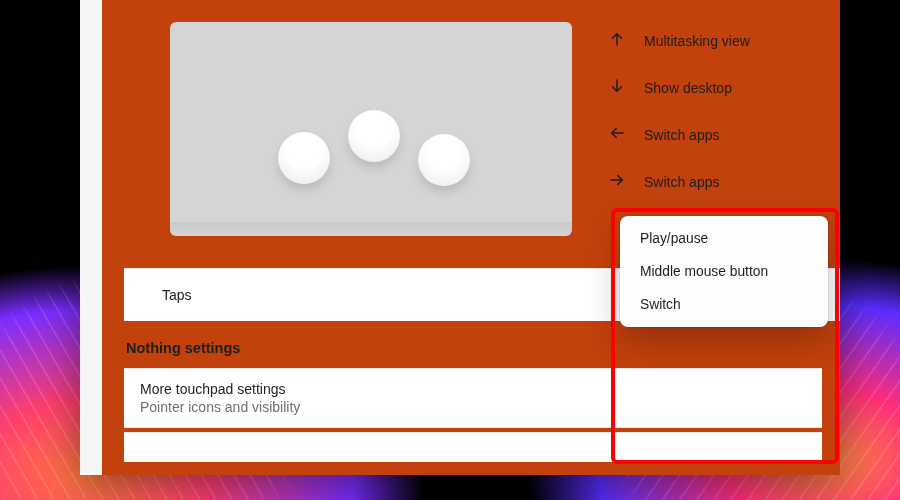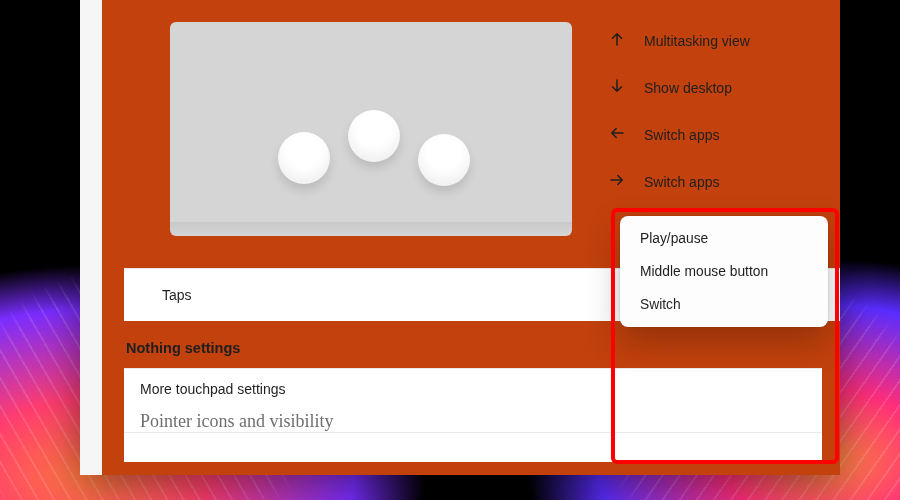--- a/index.html
+++ b/index.html
@@ -90,21 +90,21 @@
   .related-heading {
     position:absolute; left:24px; top:340px;
     font-size:14.5px; font-weight:600; color:#1f1f1f;
   }
   .more-card {
     position:absolute; left:22px; right:18px; top:368px;
     background:#fff; border-top:1px solid #e9e9e9; border-bottom:1px solid #e9e9e9;
     padding:12px 16px 12px 16px;
   }
   .more-card .title { font-size:14px; color:#1f1f1f; }
-  .more-card .sub   { font-size:18px; color:#6f6f6f; margin-top:14px;font-family:Liberation Serif, serif; }
+  .more-card .sub   { font-size:14px; color:#6f6f6f; margin-top:2px; }
   .strip-below {
     position:absolute; left:22px; right:18px; top:432px; height:30px;
     border-top:1px solid #e9e9e9; background:#fff;
   }
 
   
   .flyout {
     position:absolute; left:518px; top:216px;
     width:208px; background:#fdfdfd;
     border-radius:8px;

